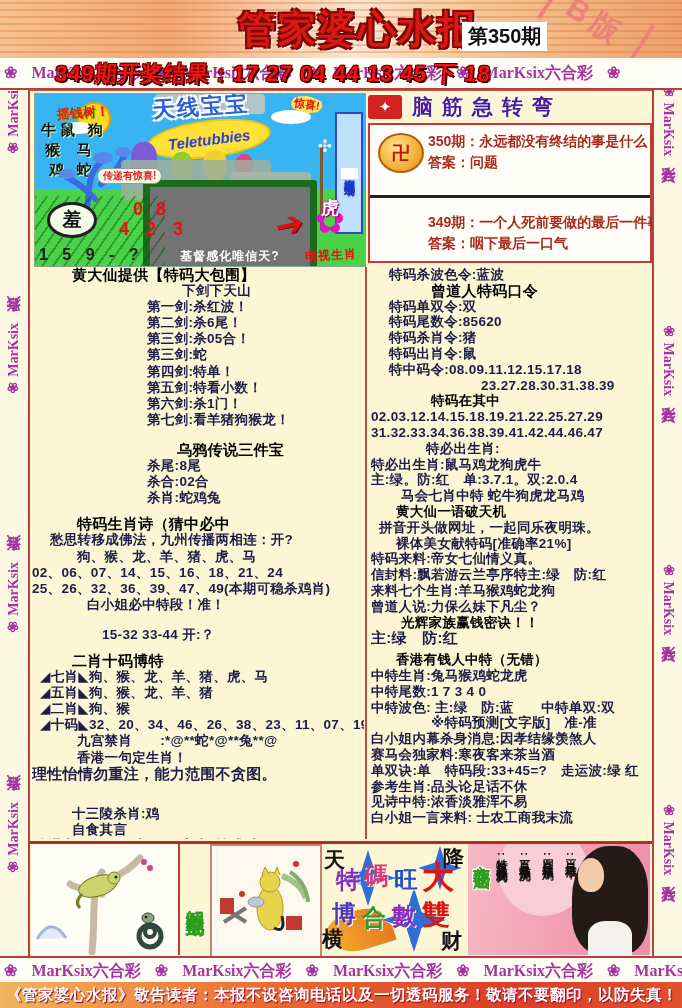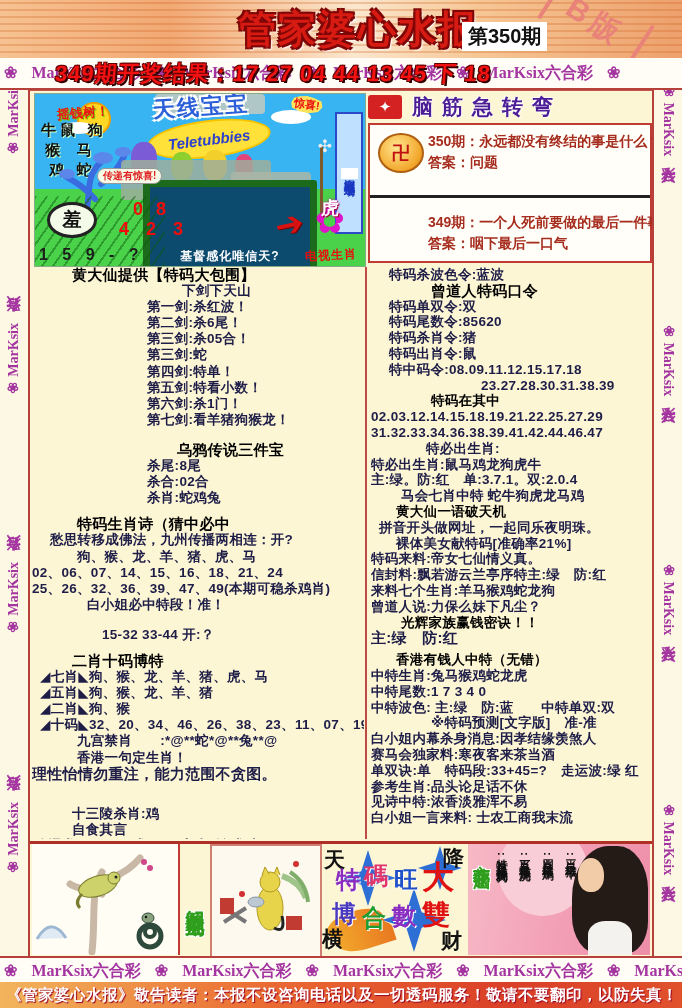--- a/index.html
+++ b/index.html
@@ -65,21 +65,21 @@
   .censor{position:absolute;background:#a8b2a2;opacity:.85;border-radius:4px;}
   .burst{position:absolute;right:42px;top:2px;color:#e80f0f;font-size:11px;font-weight:bold;
     background:#ffe45c;padding:1px 3px;transform:rotate(8deg);
     clip-path:polygon(8% 20%,25% 8%,50% 0,75% 10%,95% 22%,100% 55%,88% 85%,60% 100%,30% 95%,5% 80%,0 50%);}
   .sign{position:absolute;right:2px;top:18px;width:24px;height:118px;background:#bfe0ff;
     border:2px solid #2c49c8;display:flex;align-items:center;justify-content:center;}
   .sign span{writing-mode:vertical-rl;color:#1a38c0;font-size:11px;font-weight:bold;
     background:#fff;padding:2px 1px;letter-spacing:1px;}
   .pole{position:absolute;right:42px;top:52px;width:3px;height:80px;background:#7c5a2e;}
   .pinwheel{position:absolute;right:33px;top:42px;color:#eee;font-size:17px;}
-  .board{position:absolute;left:108px;top:86px;width:160px;height:82px;background:#0c4a6e;
+  .board{position:absolute;left:108px;top:86px;width:160px;height:82px;background:#737373;
     border:7px solid #1c6b1c;border-radius:3px;}
   .board-txt{position:absolute;left:0;right:0;bottom:4px;text-align:center;color:#fff;
     font-size:12px;font-weight:bold;letter-spacing:1px;}
   .tub{position:absolute;border-radius:45% 45% 40% 40%;}
   .hatch{position:absolute;left:0px;bottom:0px;width:130px;height:70px;
     background:repeating-linear-gradient(125deg,rgba(10,90,10,.45) 0 2px,rgba(0,0,0,0) 2px 9px);}
   .oval{position:absolute;left:12px;bottom:28px;width:44px;height:30px;background:#f4fbe9;
     border:3px solid #222;border-radius:50%;display:flex;align-items:center;justify-content:center;
     font-size:19px;font-weight:bold;color:#111;}
   .rn1{position:absolute;left:98px;bottom:46px;color:#f20c0c;font-size:18px;font-weight:bold;letter-spacing:4px;}

